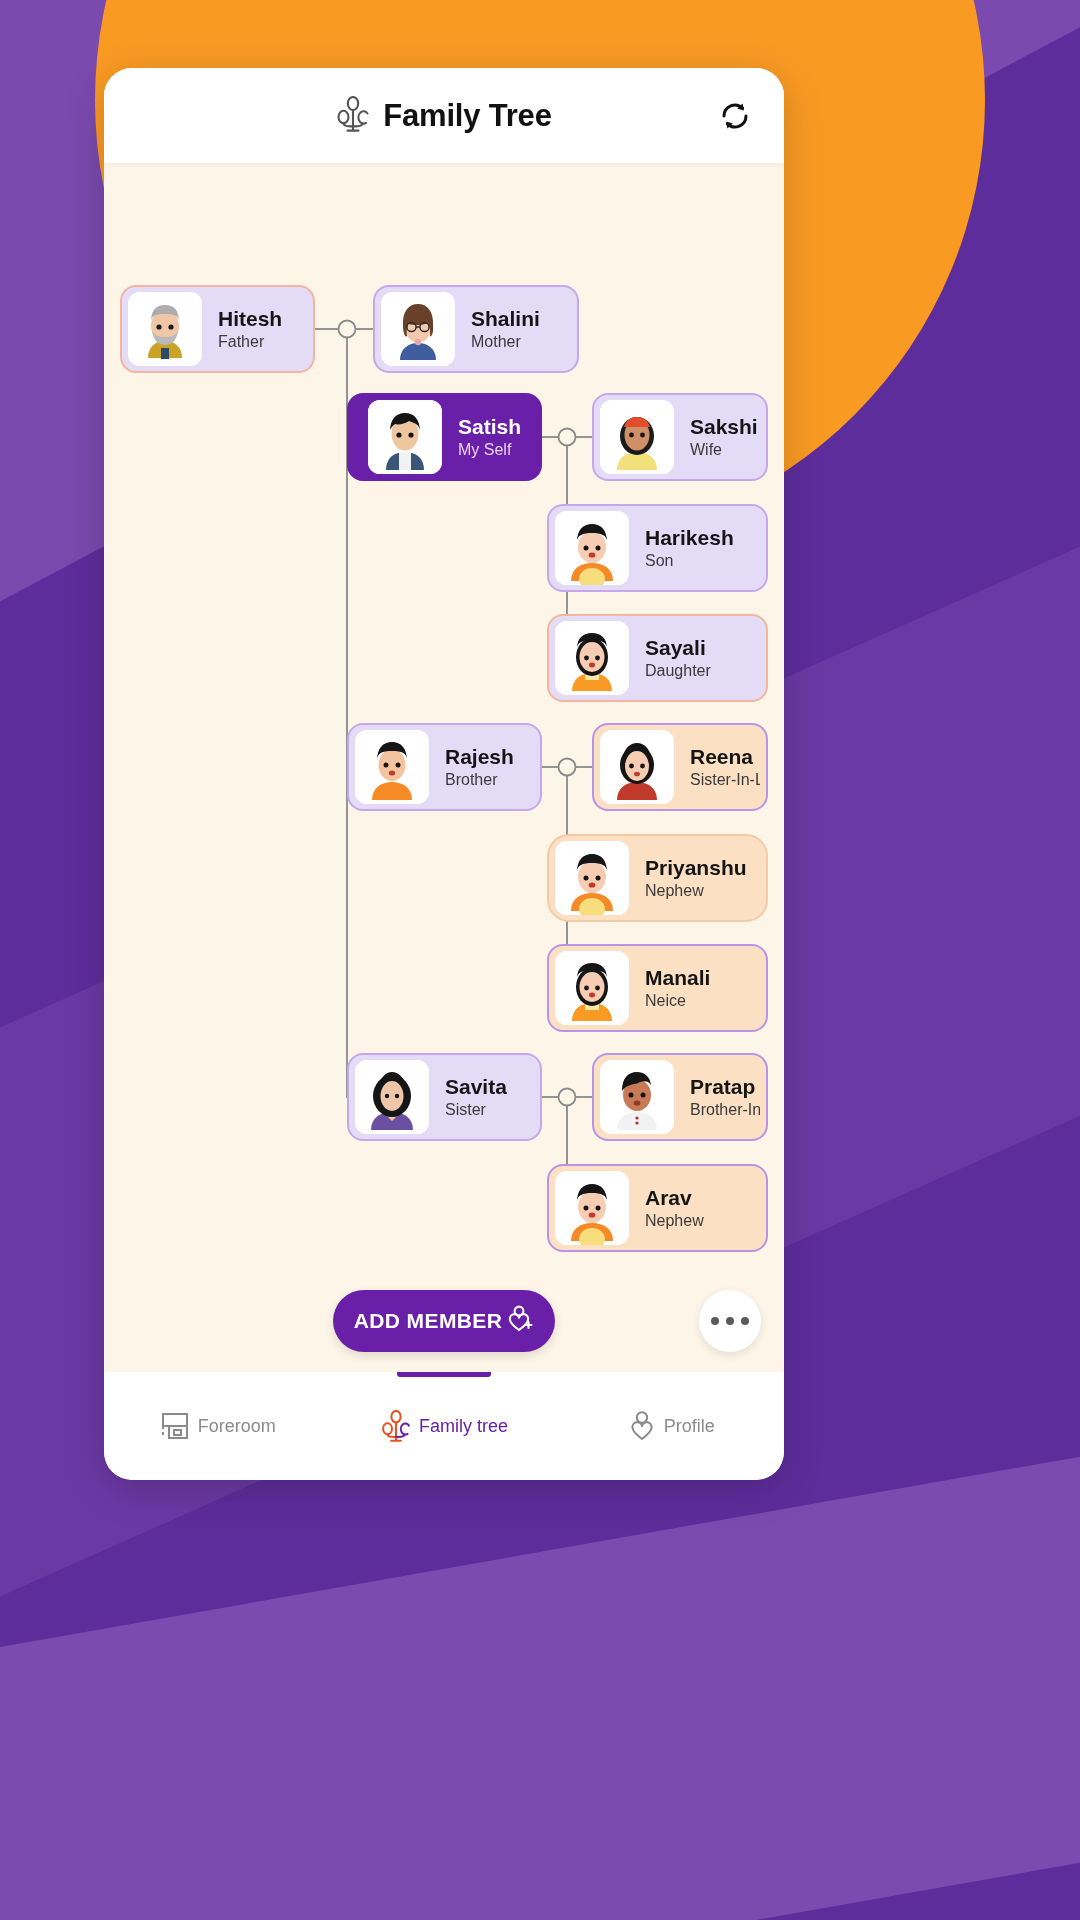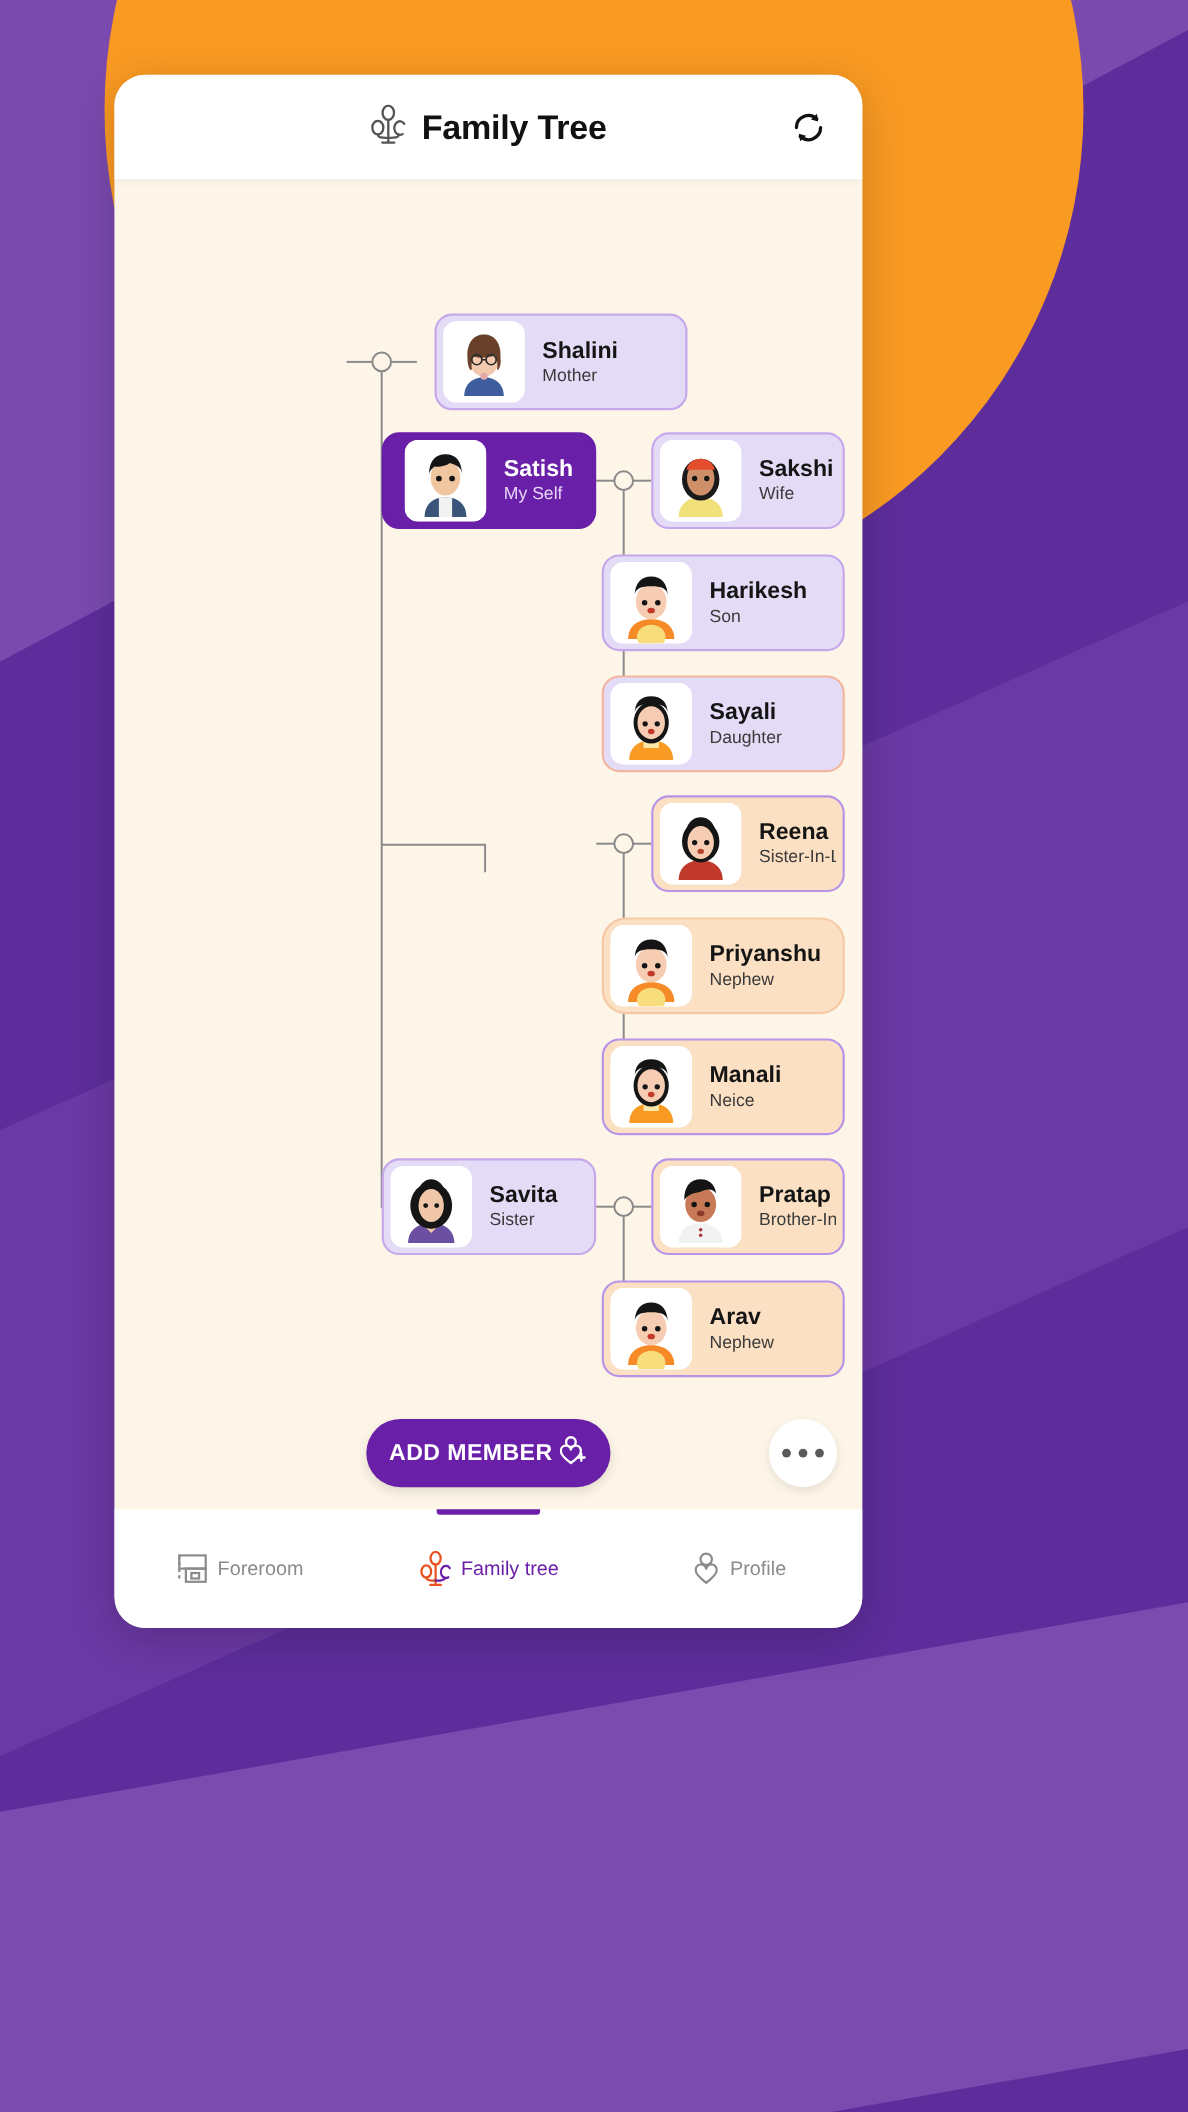--- a/index.html
+++ b/index.html
@@ -250,22 +250,40 @@
         <line x1="471" y1="934" x2="488" y2="934"></line>
         <line x1="463" y1="943" x2="463" y2="1045"></line>
         <path d="M463 1045 H578 V1068"></path>
       </g>
       <circle cx="243" cy="166" r="8.5" fill="#fdf6e8" stroke="#8a8a8a" stroke-width="1.8"></circle>
       <circle cx="463" cy="274" r="8.5" fill="#fdf6e8" stroke="#8a8a8a" stroke-width="1.8"></circle>
       <circle cx="463" cy="604" r="8.5" fill="#fdf6e8" stroke="#8a8a8a" stroke-width="1.8"></circle>
       <circle cx="463" cy="934" r="8.5" fill="#fdf6e8" stroke="#8a8a8a" stroke-width="1.8"></circle>
     </svg>
 
-
-    <div class="card" style="left:291px; top:122px; width:230px;">
+    <div class="card peach-border" style="left:16px; top:122px; width:195px;">
+      <div class="av">
+        <svg viewBox="0 0 74 74" width="74" height="74">
+          <rect width="74" height="74" fill="#fff"></rect>
+          <path d="M20 66c0-11 7-17 17-17s17 6 17 17z" fill="#c9a227"></path>
+          <rect x="33" y="56" width="8" height="11" fill="#2b4a66"></rect>
+          <ellipse cx="37" cy="34" rx="14" ry="17" fill="#f0c6a8"></ellipse>
+          <path d="M23 30c0-12 5-17 14-17s14 5 14 17c0-6-4-8-14-8s-14 2-14 8z" fill="#adadad"></path>
+          <path d="M24 38c1 10 6 15 13 15s12-5 13-15c-2 6-7 7-13 7s-11-1-13-7z" fill="#b9b9b9"></path>
+          <circle cx="31" cy="35" r="2.6" fill="#1a1a1a"></circle>
+          <circle cx="43" cy="35" r="2.6" fill="#1a1a1a"></circle>
+        </svg>
+      </div>
+      <div class="txt">
+        <div class="nm">Hitesh</div>
+        <div class="rl">Father</div>
+      </div>
+    </div>
+
+    <div class="card" style="left:269px; top:122px; width:206px;">
       <div class="av">
         <svg viewBox="0 0 74 74" width="74" height="74">
           <rect width="74" height="74" fill="#fff"></rect>
           <path d="M19 68c0-11 8-17 18-17s18 6 18 17z" fill="#3f5d9e"></path>
           <ellipse cx="37" cy="34" rx="13.5" ry="16.5" fill="#f2c9ad"></ellipse>
           <path d="M22 34c-1-15 6-22 15-22s16 7 15 22c1 6-2 12-3 10 1-9-2-13-2-13s-8 4-20 1c0 0-2 4-1 12-2 2-4-4-4-10z" fill="#69402a"></path>
           <circle cx="30.5" cy="35" r="4.6" fill="none" stroke="#2b2b2b" stroke-width="1.5"></circle>
           <circle cx="43.5" cy="35" r="4.6" fill="none" stroke="#2b2b2b" stroke-width="1.5"></circle>
           <line x1="35" y1="35" x2="39" y2="35" stroke="#2b2b2b" stroke-width="1.5"></line>
           <circle cx="37" cy="50" r="3.2" fill="#e3a8aa"></circle>
@@ -345,20 +363,37 @@
           <circle cx="42.5" cy="37" r="2.4" fill="#151515"></circle>
           <ellipse cx="37" cy="44" rx="3" ry="2.4" fill="#c0392b"></ellipse>
         </svg>
       </div>
       <div class="txt">
         <div class="nm">Sayali</div>
         <div class="rl">Daughter</div>
       </div>
     </div>
 
+    <div class="card" style="left:243px; top:560px; width:195px;">
+      <div class="av">
+        <svg viewBox="0 0 74 74" width="74" height="74">
+          <rect width="74" height="74" fill="#fff"></rect>
+          <path d="M17 70c0-12 9-18 20-18s20 6 20 18z" fill="#f58a26"></path>
+          <ellipse cx="37" cy="35" rx="13.5" ry="16" fill="#f4c39f"></ellipse>
+          <path d="M22 31c0-13 6-19 15-19s15 6 15 19c0-8-5-10-15-10s-15 2-15 10z" fill="#151515"></path>
+          <circle cx="31" cy="35" r="2.5" fill="#151515"></circle>
+          <circle cx="43" cy="35" r="2.5" fill="#151515"></circle>
+          <ellipse cx="37" cy="43" rx="3.2" ry="2.5" fill="#b5432f"></ellipse>
+        </svg>
+      </div>
+      <div class="txt">
+        <div class="nm">Rajesh</div>
+        <div class="rl">Brother</div>
+      </div>
+    </div>
 
     <div class="card peach-fill-purple" style="left:488px; top:560px; width:176px;">
       <div class="av">
         <svg viewBox="0 0 74 74" width="74" height="74">
           <rect width="74" height="74" fill="#fff"></rect>
           <path d="M17 70c0-12 9-18 20-18s20 6 20 18z" fill="#c0392b"></path>
           <ellipse cx="37" cy="35" rx="17" ry="19" fill="#151515"></ellipse>
           <ellipse cx="37" cy="36" rx="12" ry="15" fill="#f6cdb2"></ellipse>
           <path d="M23 29c1-11 7-16 14-16s13 5 14 16c0-8-6-10-14-10s-14 2-14 10z" fill="#151515"></path>
           <circle cx="31.5" cy="36" r="2.4" fill="#151515"></circle>

